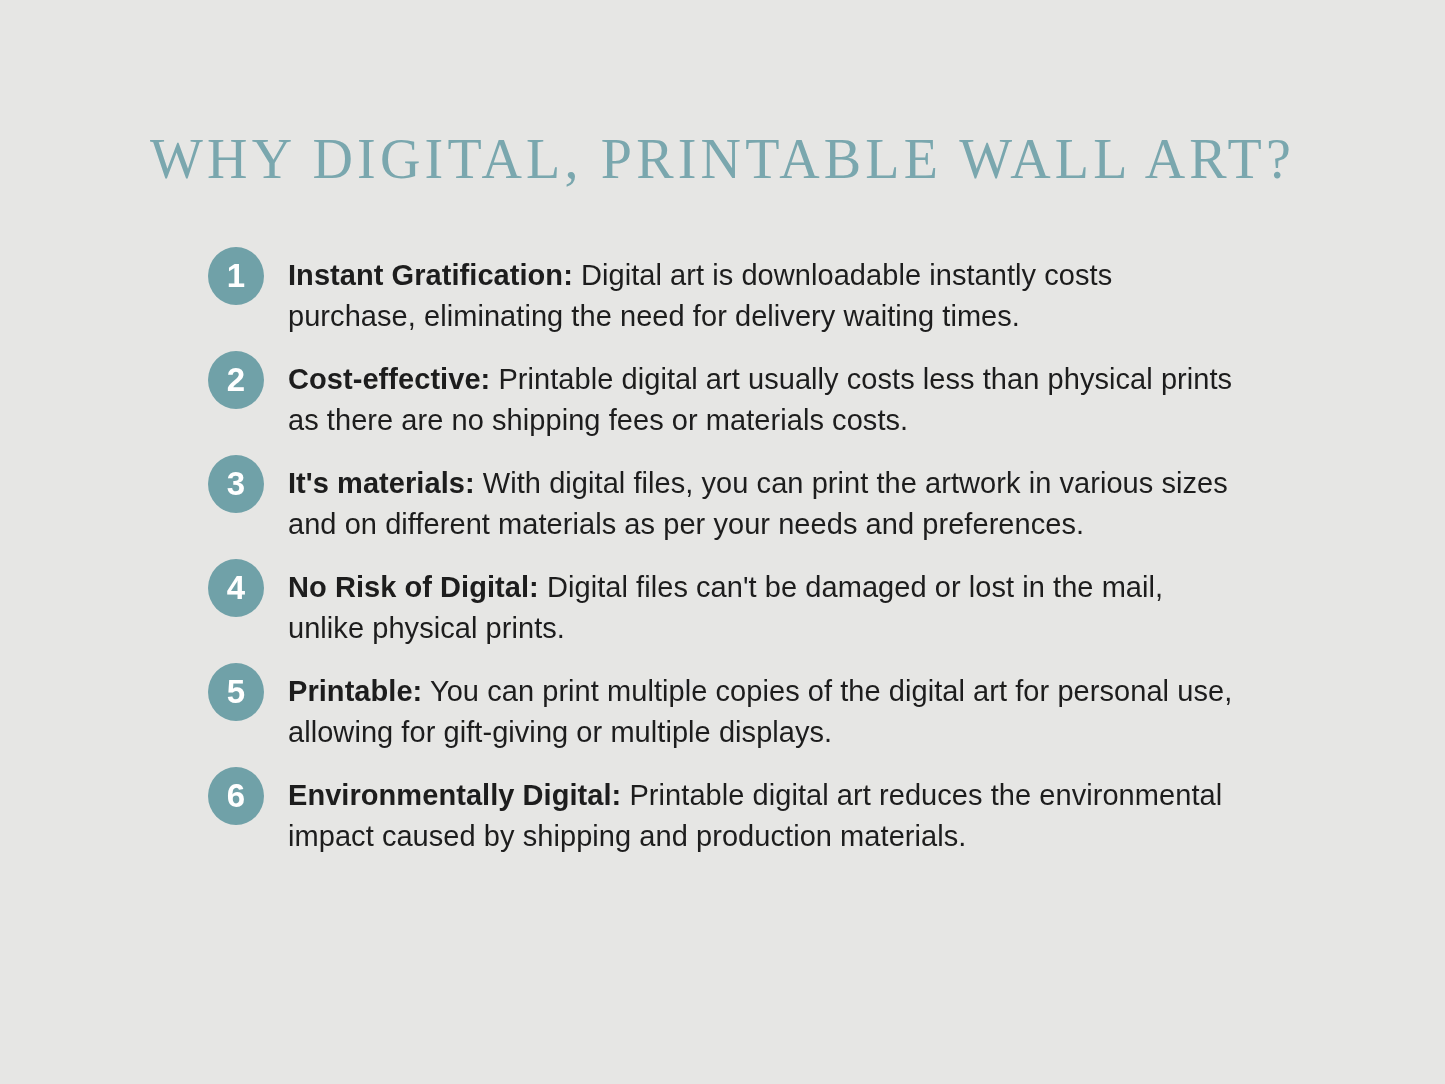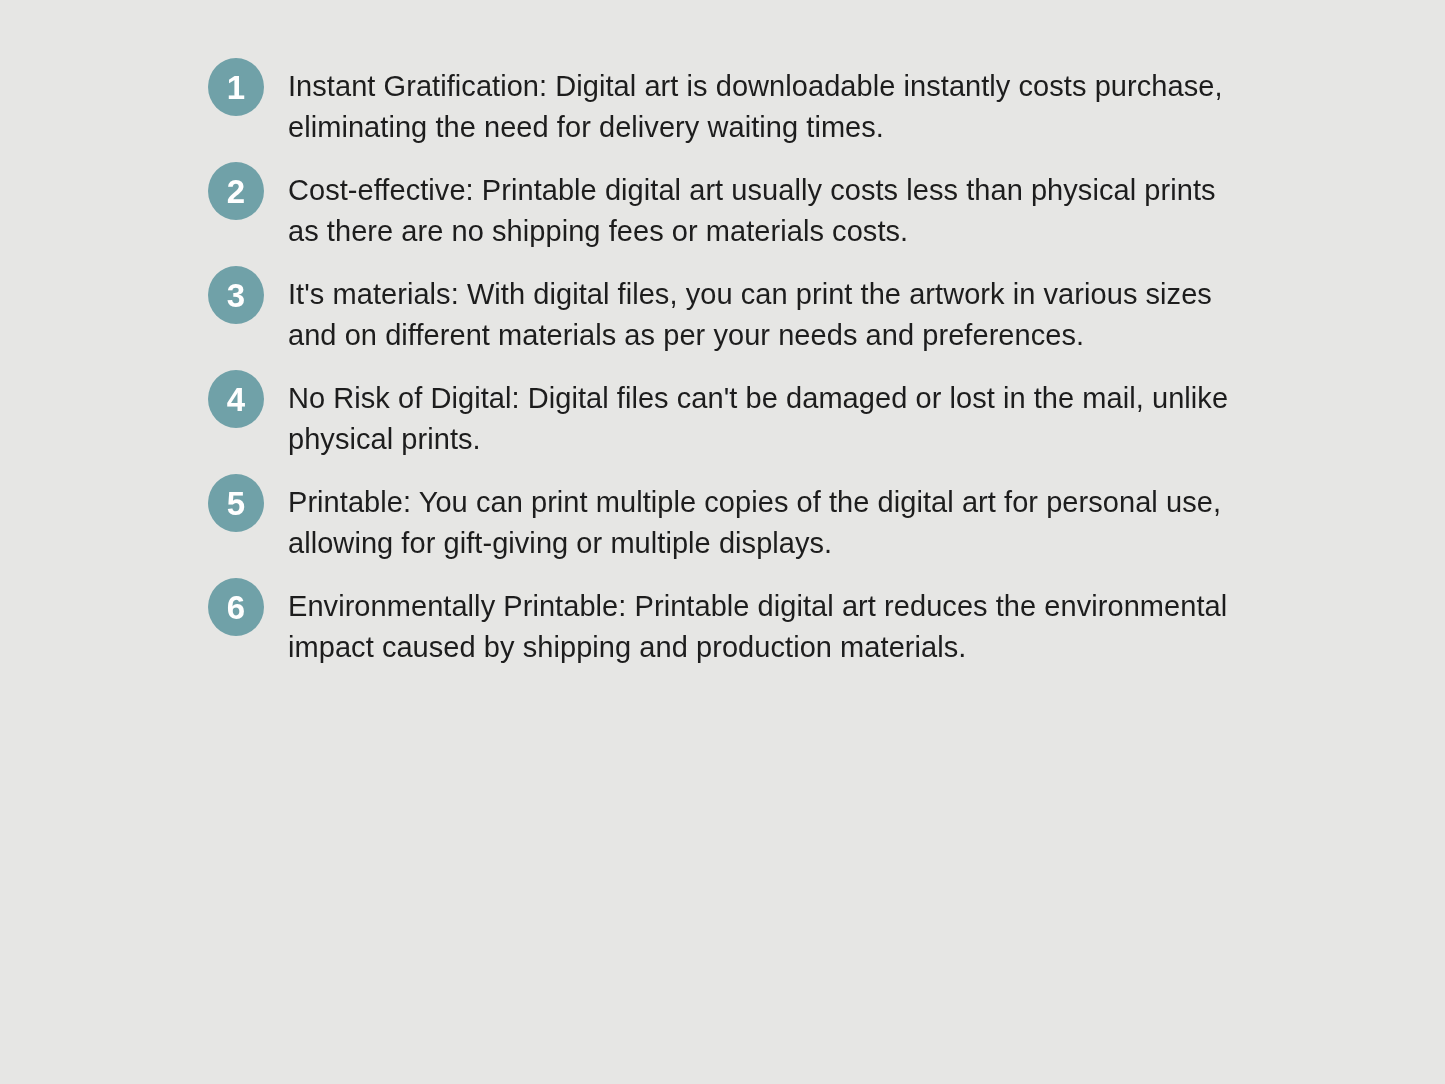--- a/index.html
+++ b/index.html
@@ -62,29 +62,30 @@
   }
   .item-text {
     margin: 0;
     max-width: 945px;
     font-size: 29px;
     line-height: 41px;
     color: #1d1d1d;
     letter-spacing: 0.002em;
   }
   .item-text b {
-    font-weight: 400;
+    font-weight: 700;
     text-align: center;
   }
 </style>
 </head>
 <body>
 
 <div class="page">
 
+  <h1 class="title">WHY DIGITAL, PRINTABLE WALL ART?</h1>
 
   <div class="list">
 
     <div class="item">
       <div class="badge">
         <span>1</span>
       </div>
       <p class="item-text">
         <b>Instant Gratification:</b>
         <span>Digital art is downloadable instantly costs purchase, eliminating the need for delivery waiting times.</span>
@@ -129,19 +130,19 @@
         <b>Printable:</b>
         <span>You can print multiple copies of the digital art for personal use, allowing for gift-giving or multiple displays.</span>
       </p>
     </div>
 
     <div class="item">
       <div class="badge">
         <span>6</span>
       </div>
       <p class="item-text">
-        <b>Environmentally Printable:</b>
+        <b>Environmentally Digital:</b>
         <span>Printable digital art reduces the environmental impact caused by shipping and production materials.</span>
       </p>
     </div>
 
   </div>
 </div>
 
 </body></html>

